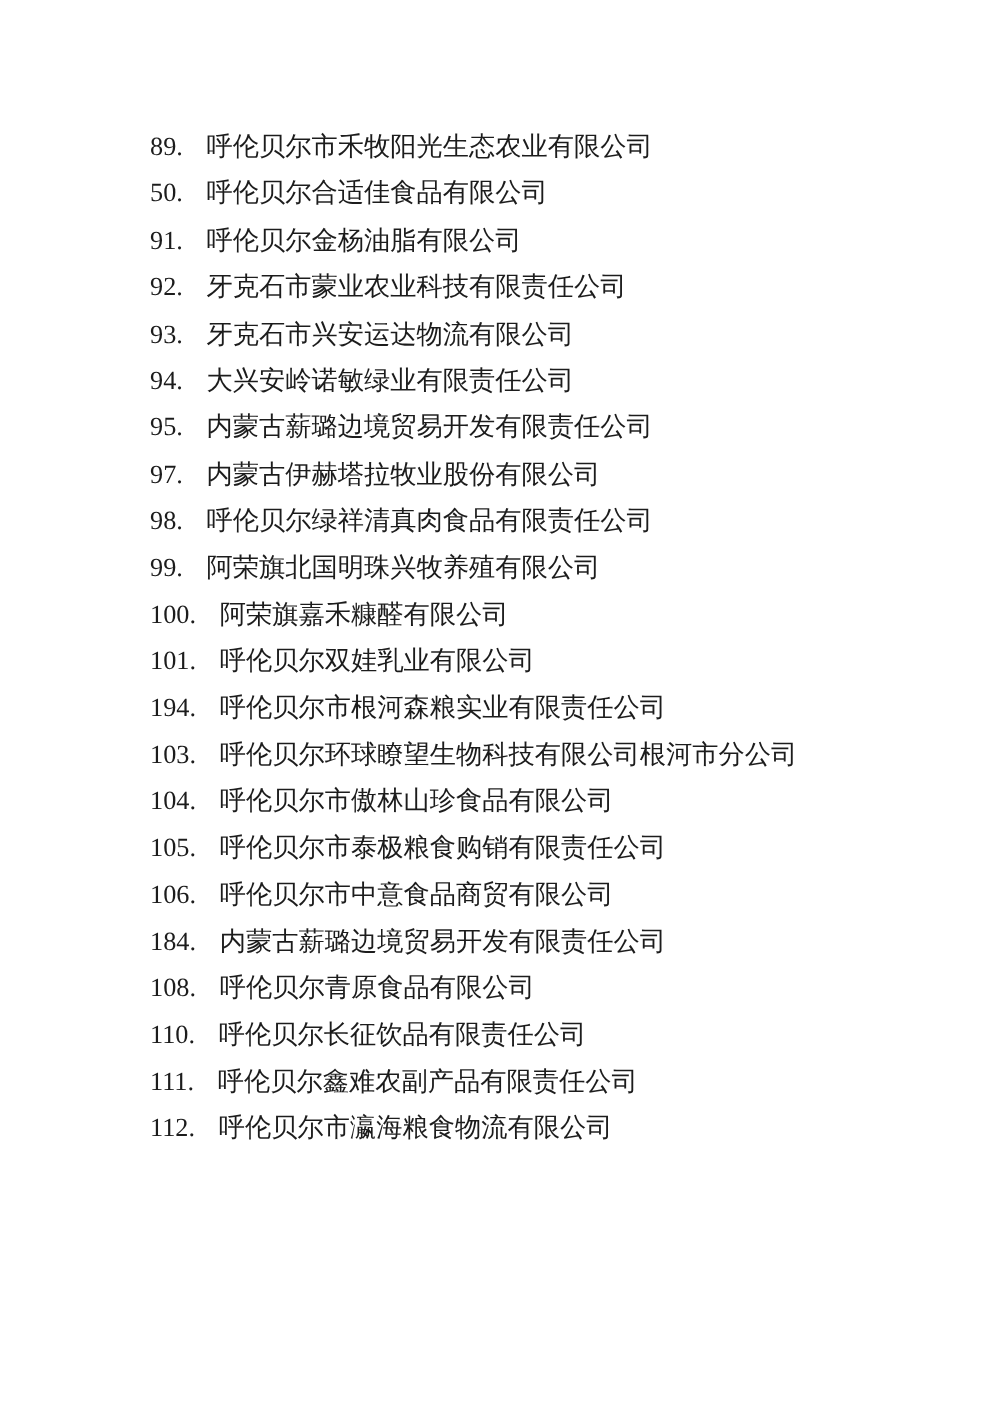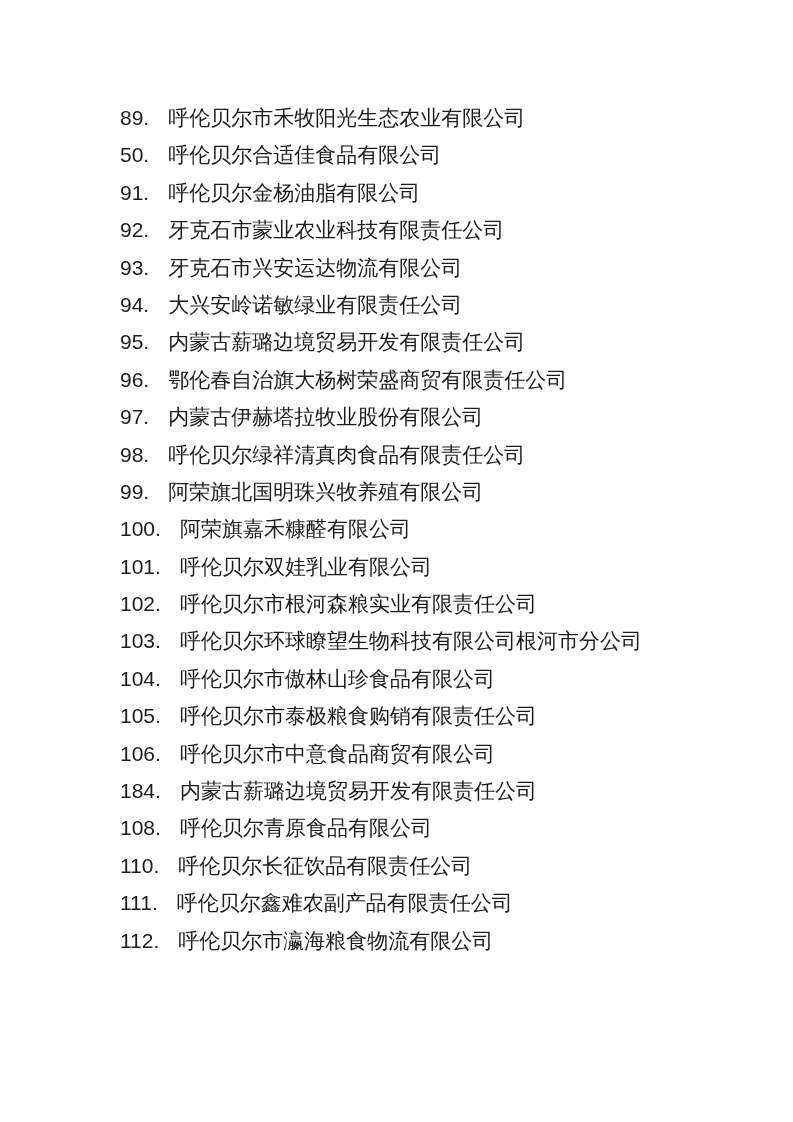--- a/index.html
+++ b/index.html
@@ -6,21 +6,21 @@
     margin: 0;
     padding: 0;
     background: #ffffff;
   }
   .page {
     position: relative;
     width: 727px;
     height: 1122px;
     background: #ffffff;
     overflow: hidden;
-    font-family: Liberation Sans, sans-serif;
+    font-family: Liberation Serif, serif;
   }
   .doc-list {
     position: absolute;
     top: 99px;
     left: 120px;
     right: 30px;
   }
   .doc-row {
     font-size: 21px;
     line-height: 37.4px;
@@ -42,27 +42,26 @@
 
 <div class="page">
   <div class="doc-list">
       <div class="doc-row"><span class="num">89.</span><span class="name">呼伦贝尔市禾牧阳光生态农业有限公司</span></div>
       <div class="doc-row"><span class="num">50.</span><span class="name">呼伦贝尔合适佳食品有限公司</span></div>
       <div class="doc-row"><span class="num">91.</span><span class="name">呼伦贝尔金杨油脂有限公司</span></div>
       <div class="doc-row"><span class="num">92.</span><span class="name">牙克石市蒙业农业科技有限责任公司</span></div>
       <div class="doc-row"><span class="num">93.</span><span class="name">牙克石市兴安运达物流有限公司</span></div>
       <div class="doc-row"><span class="num">94.</span><span class="name">大兴安岭诺敏绿业有限责任公司</span></div>
       <div class="doc-row"><span class="num">95.</span><span class="name">内蒙古薪璐边境贸易开发有限责任公司</span></div>
-      <div class="doc-row"><span class="num">96.</span><span class="name">鄂伦春自治旗大杨树荣盛商贸有限责任公司</span></div>
       <div class="doc-row"><span class="num">97.</span><span class="name">内蒙古伊赫塔拉牧业股份有限公司</span></div>
       <div class="doc-row"><span class="num">98.</span><span class="name">呼伦贝尔绿祥清真肉食品有限责任公司</span></div>
       <div class="doc-row"><span class="num">99.</span><span class="name">阿荣旗北国明珠兴牧养殖有限公司</span></div>
       <div class="doc-row"><span class="num">100.</span><span class="name">阿荣旗嘉禾糠醛有限公司</span></div>
       <div class="doc-row"><span class="num">101.</span><span class="name">呼伦贝尔双娃乳业有限公司</span></div>
-      <div class="doc-row"><span class="num">102.</span><span class="name">呼伦贝尔市根河森粮实业有限责任公司</span></div>
+      <div class="doc-row"><span class="num">194.</span><span class="name">呼伦贝尔市根河森粮实业有限责任公司</span></div>
       <div class="doc-row"><span class="num">103.</span><span class="name">呼伦贝尔环球瞭望生物科技有限公司根河市分公司</span></div>
       <div class="doc-row"><span class="num">104.</span><span class="name">呼伦贝尔市傲林山珍食品有限公司</span></div>
       <div class="doc-row"><span class="num">105.</span><span class="name">呼伦贝尔市泰极粮食购销有限责任公司</span></div>
       <div class="doc-row"><span class="num">106.</span><span class="name">呼伦贝尔市中意食品商贸有限公司</span></div>
       <div class="doc-row"><span class="num">184.</span><span class="name">内蒙古薪璐边境贸易开发有限责任公司</span></div>
       <div class="doc-row"><span class="num">108.</span><span class="name">呼伦贝尔青原食品有限公司</span></div>
       <div class="doc-row"><span class="num">110.</span><span class="name">呼伦贝尔长征饮品有限责任公司</span></div>
       <div class="doc-row"><span class="num">111.</span><span class="name">呼伦贝尔鑫难农副产品有限责任公司</span></div>
       <div class="doc-row"><span class="num">112.</span><span class="name">呼伦贝尔市瀛海粮食物流有限公司</span></div>
     </div>

